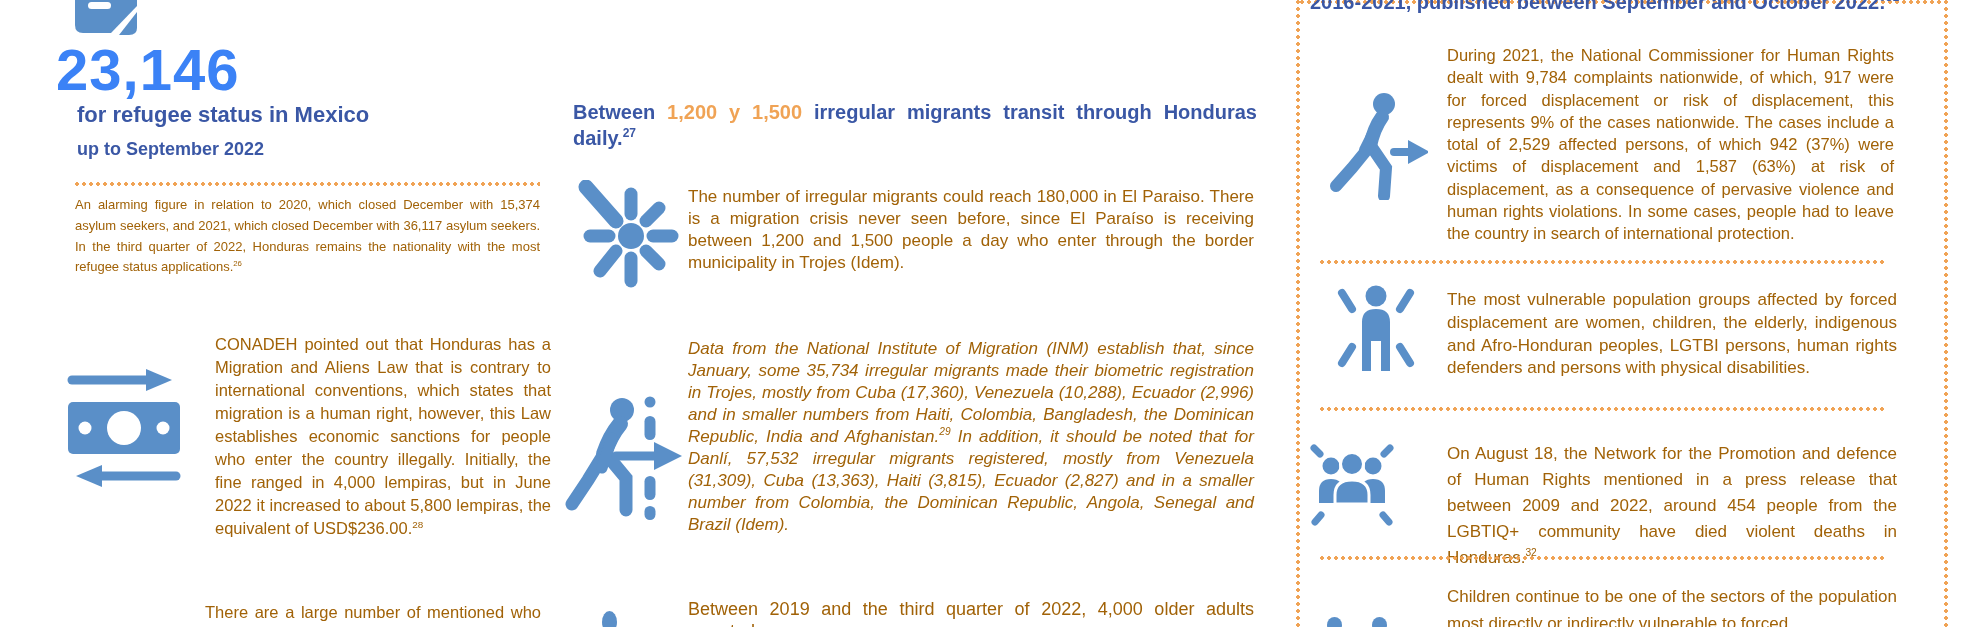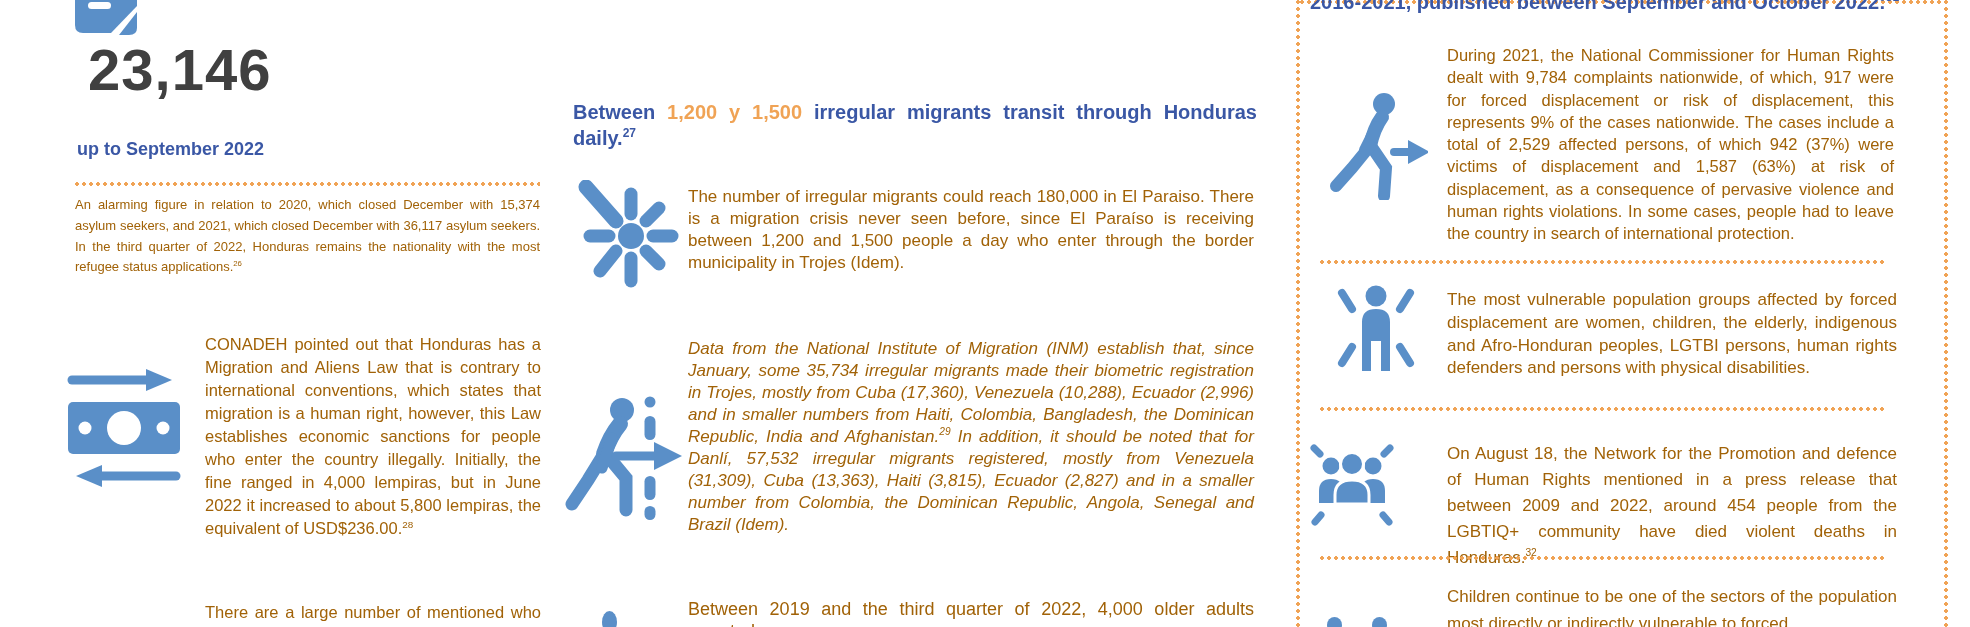--- a/index.html
+++ b/index.html
@@ -22,27 +22,27 @@
     background-image: radial-gradient(circle at 2px 2px, #f0a355 1.7px, transparent 2.1px);
     background-size:7px 4px; background-repeat:repeat-x;
   }
   .dotted-v {
     width:4px;
     background-image: radial-gradient(circle at 2px 2px, #f0a355 1.7px, transparent 2.1px);
     background-size:4px 7px; background-repeat:repeat-y;
   }
   
   .folder-icon { left:75px; top:-28px; }
-  .stat-number { left:88px; top:36px; font-size:58px; font-weight:bold; color:#404040; letter-spacing:1px; }
+  .stat-number { left:56px; top:36px; font-size:58px; font-weight:bold; color:#3b82f6; letter-spacing:1px; }
   .stat-caption { left:77px; top:102px; font-size:22px; font-weight:bold; line-height:26px; }
   .stat-sub { left:77px; top:139px; font-size:18px; font-weight:bold; }
   .sep-left { left:75px; top:182px; width:465px; }
   .para-asylum { left:75px; top:195px; width:465px; font-size:13px; line-height:20.8px; }
   .money-icon { left:60px; top:366px; }
-  .para-conadeh { left:205px; top:333px; width:336px; font-size:16.5px; line-height:23px; }
+  .para-conadeh { left:215px; top:333px; width:336px; font-size:16.5px; line-height:23px; }
   .para-migrants { left:205px; top:601px; width:336px; font-size:16.5px; line-height:23px; }
   
   .mid-heading { left:573px; top:99px; width:684px; font-size:20px; font-weight:bold; line-height:26px; text-align:justify; text-align-last:left; }
   .sunburst-icon { left:575px; top:180px; }
   .para-elparaiso { left:688px; top:186px; width:566px; font-size:17px; line-height:22px; }
   .border-icon { left:558px; top:392px; }
   .para-inm { left:688px; top:338px; width:566px; font-size:17px; line-height:22px;font-style:italic; }
   .elderly-head { left:602px; top:611px; width:15px; height:22px; border-radius:50%; background:#5a8fc8; }
   .para-elderly { left:688px; top:598px; width:566px; font-size:18px; line-height:22px; }
   
@@ -71,20 +71,21 @@
   <section>
     <div class="abs folder-icon">
       <svg width="62" height="64" viewBox="0 0 62 64">
         <path d="M8,0 H54 Q62,0 62,8 V34 L36,61 H8 Q0,61 0,53 V8 Q0,0 8,0 Z" fill="#5a8fc8"></path>
         <rect x="13" y="30" width="23" height="7" rx="3.5" fill="#ffffff"></rect>
         <path d="M44,63 L62,40 V56 Q62,63 54,63 Z" fill="#5a8fc8"></path>
       </svg>
     </div>
     <div class="abs stat-number">23,146</div>
     <div class="abs stat-caption">
+      <div>for refugee status in Mexico</div>
     </div>
     <div class="abs stat-sub">up to September 2022</div>
     <div class="abs dotted-h sep-left"></div>
     <p class="abs body para-asylum"><span>An alarming figure in relation to 2020, which closed December with 15,374 asylum seekers, and 2021, which closed December with 36,117 asylum seekers. In the third quarter of 2022, Honduras remains the nationality with the most refugee status applications.</span><sup>26</sup></p>
     <div class="abs money-icon">
       <svg width="128" height="126" viewBox="0 0 128 126">
         <line x1="12" y1="14" x2="88" y2="14" stroke="#5a8fc8" stroke-width="9" stroke-linecap="round"></line>
         <path d="M86,3 L112,14 L86,25 Z" fill="#5a8fc8"></path>
         <rect x="8" y="36" width="112" height="52" rx="5" fill="#5a8fc8"></rect>
         <circle cx="64" cy="62" r="17" fill="#ffffff"></circle>

